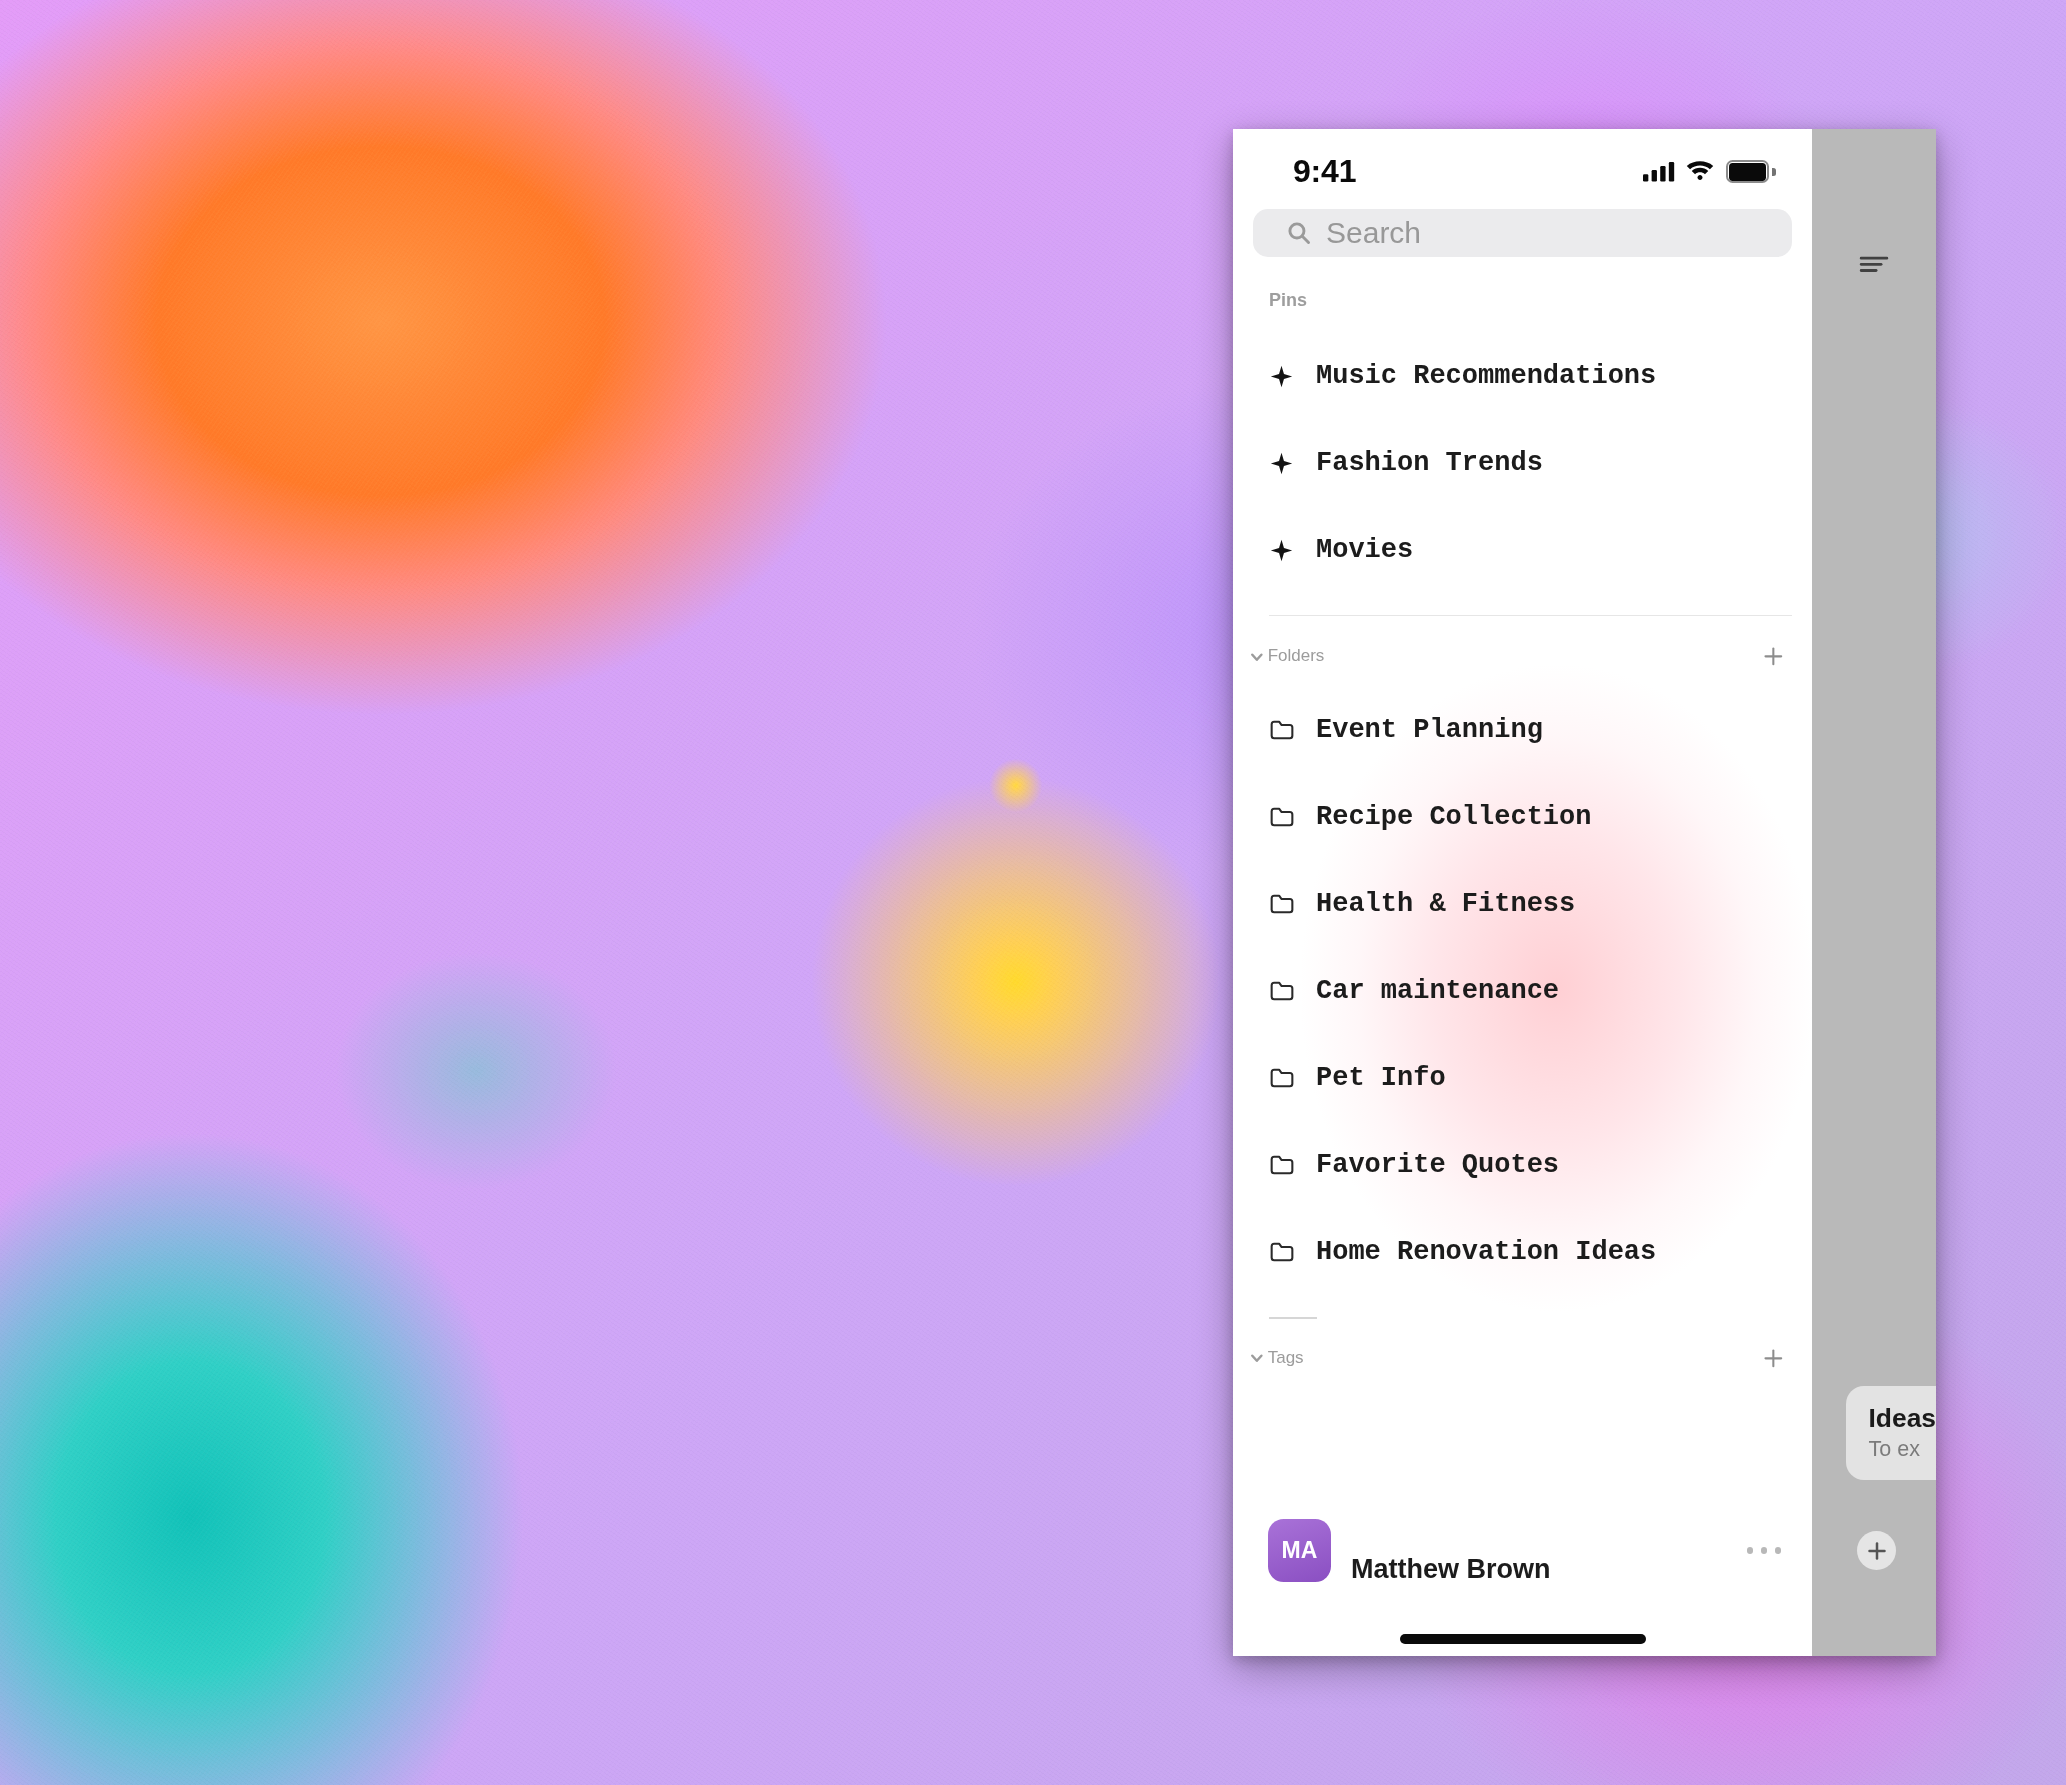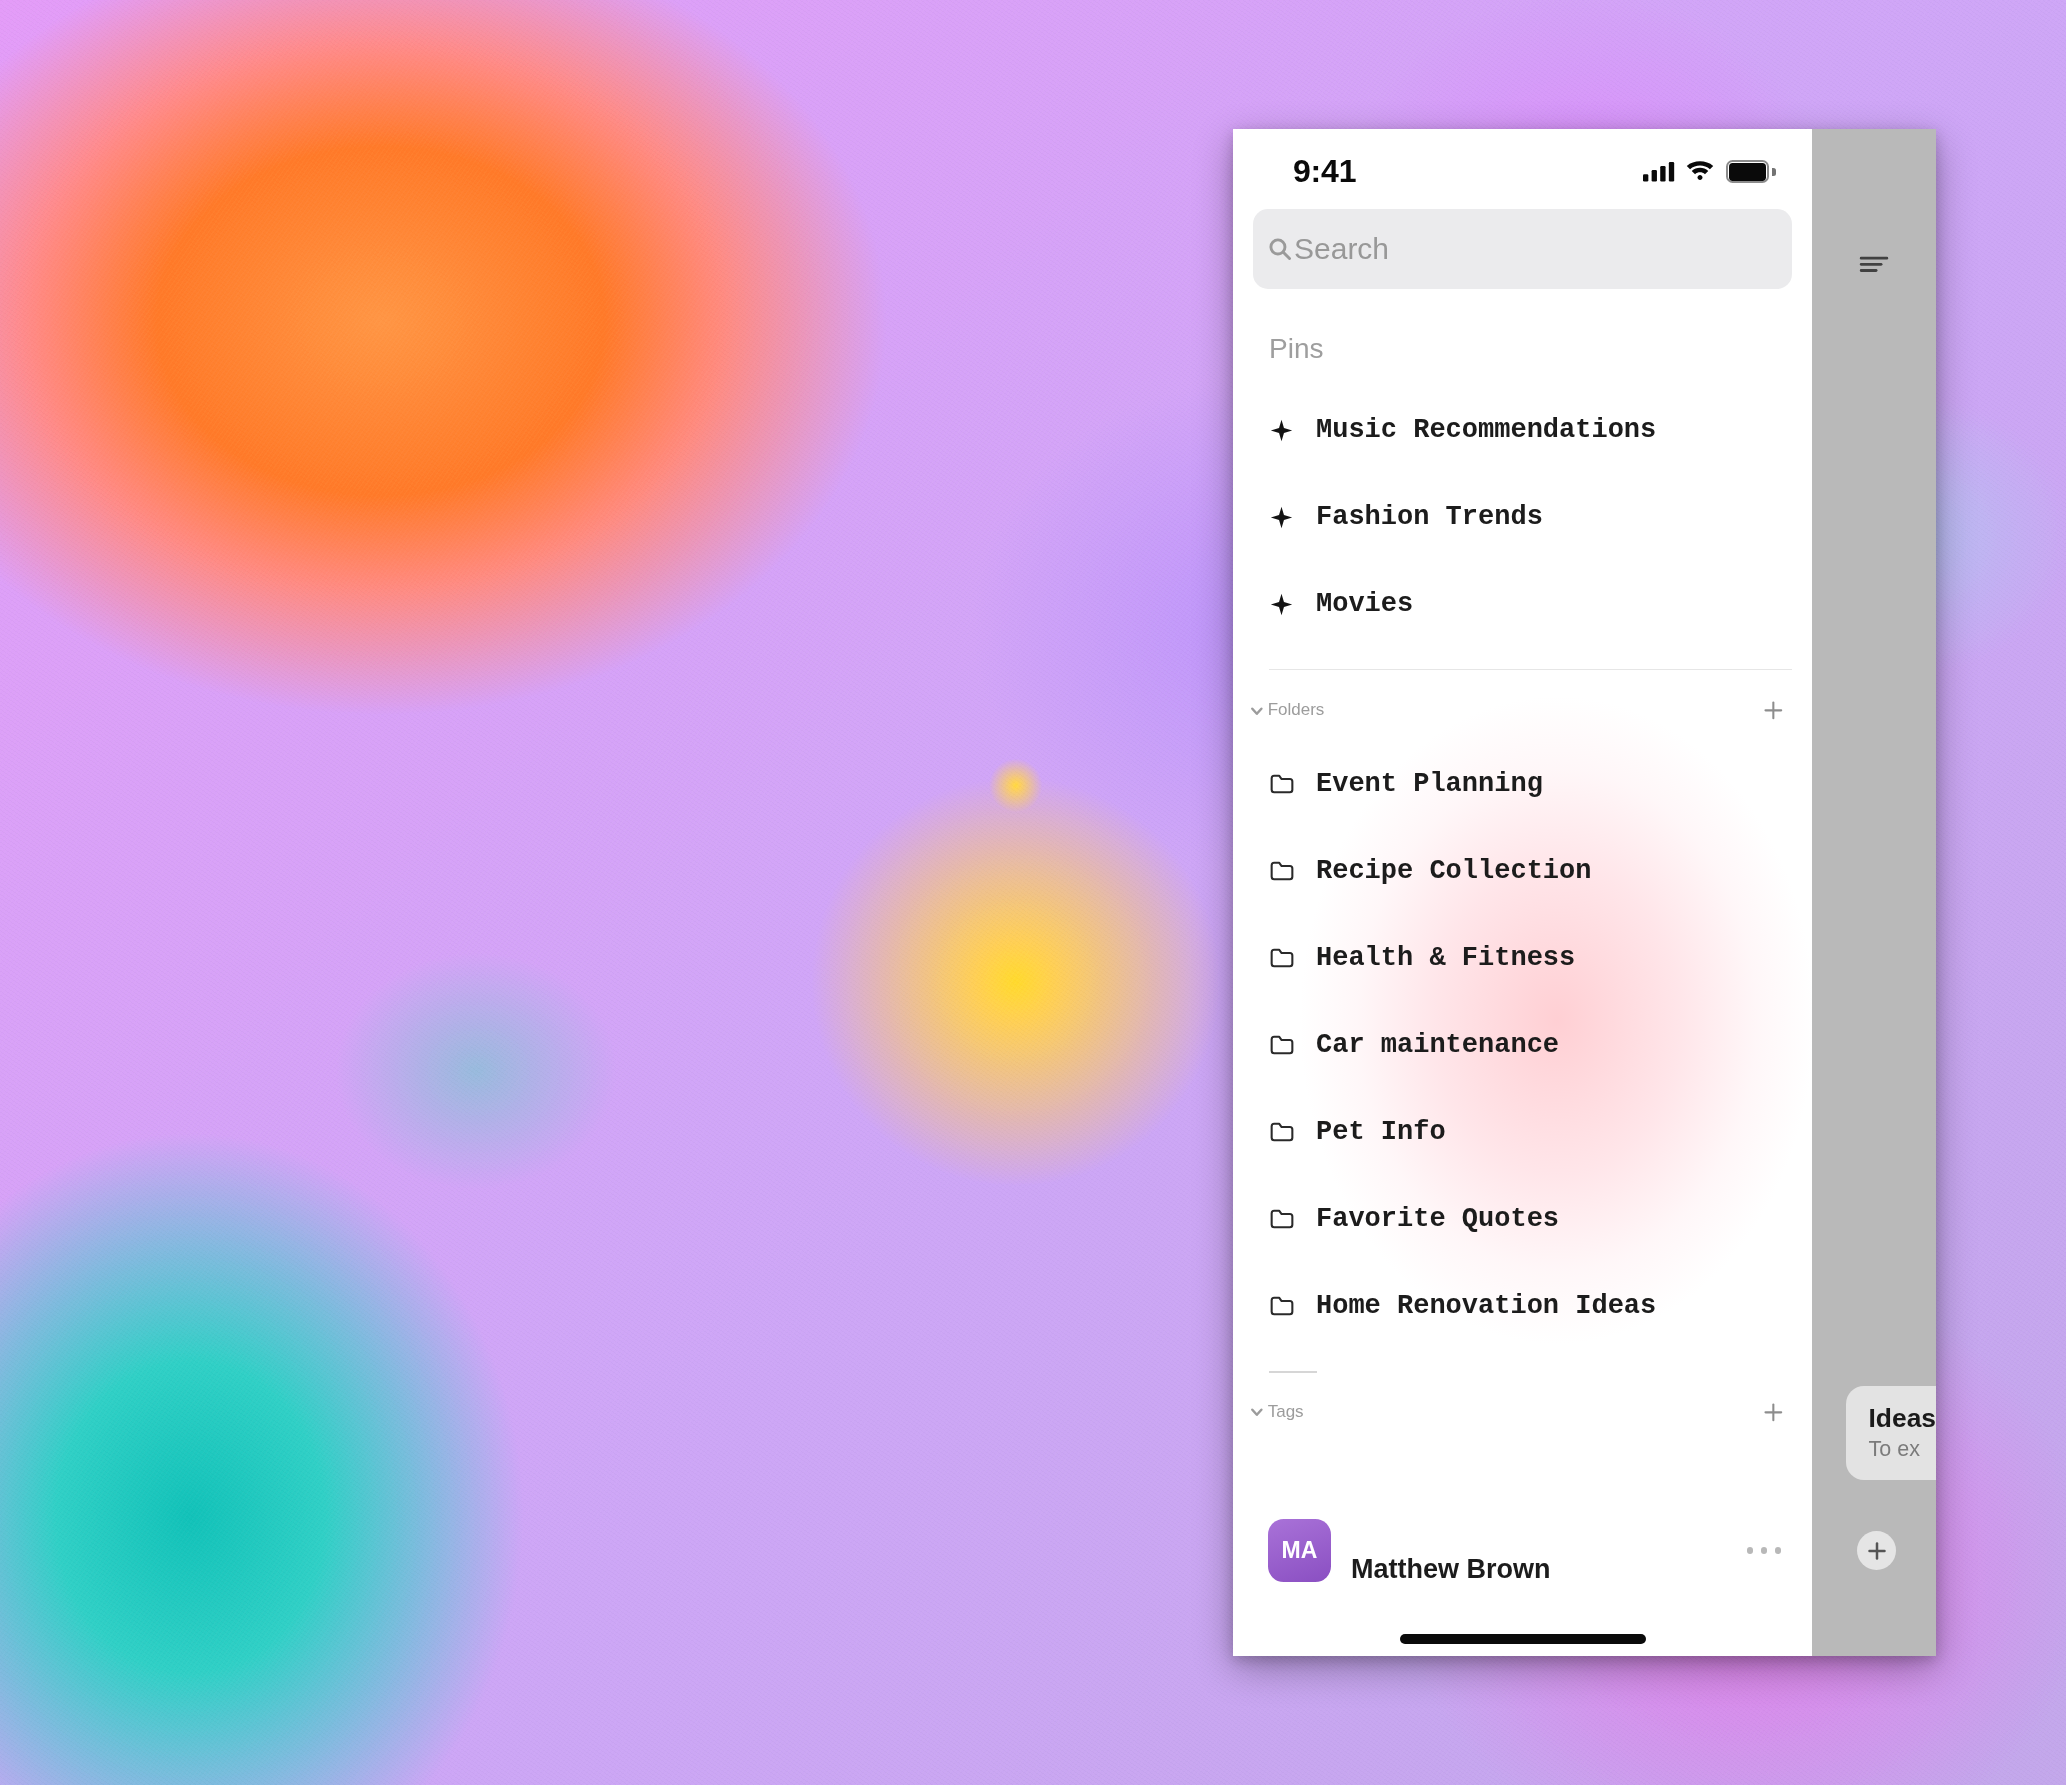--- a/index.html
+++ b/index.html
@@ -197,25 +197,25 @@
       border-radius: 0 2.5px 2.5px 0;
     }
 
     .search-row {
       padding: 5.8px 20px 0 20px;
     }
 
     .search-field {
       background: #ebebed;
       border-radius: 15px;
-      height: 80px;
-      display: flex;
-      align-items: center;
-      padding: 0 15px;
-      gap: 2px;
+      height: 48px;
+      display: flex;
+      align-items: center;
+      padding: 0 34px;
+      gap: 15px;
     }
 
     .search-field svg { flex-shrink: 0; }
 
     .search-placeholder {
       font-size: 30px;
       color: #989898;
       font-weight: 400;
     }
 
@@ -229,26 +229,25 @@
       position: absolute;
       left: 0;
       right: 0;
       top: 355px;
       height: 752px;
       background: radial-gradient(ellipse 322px 405px at 56% 50%, rgba(255, 168, 176, 0.55) 0%, rgba(255, 188, 198, 0.38) 38%, rgba(255, 210, 218, 0.18) 62%, transparent 80%);
       pointer-events: none;
     }
 
     .section-label {
-      font-size: 28px;
-      font-weight: 400;
+      font-size: 18px;
+      font-weight: 700;
       color: #9e9e9e;
       padding: 33px 20px 0 36px;
       position: relative;
-      margin-top: 11px;
     }
 
     .section-label.pins {
       padding-top: 33px;
     }
 
     .list {
       padding-top: 22px;
       position: relative;
     }

